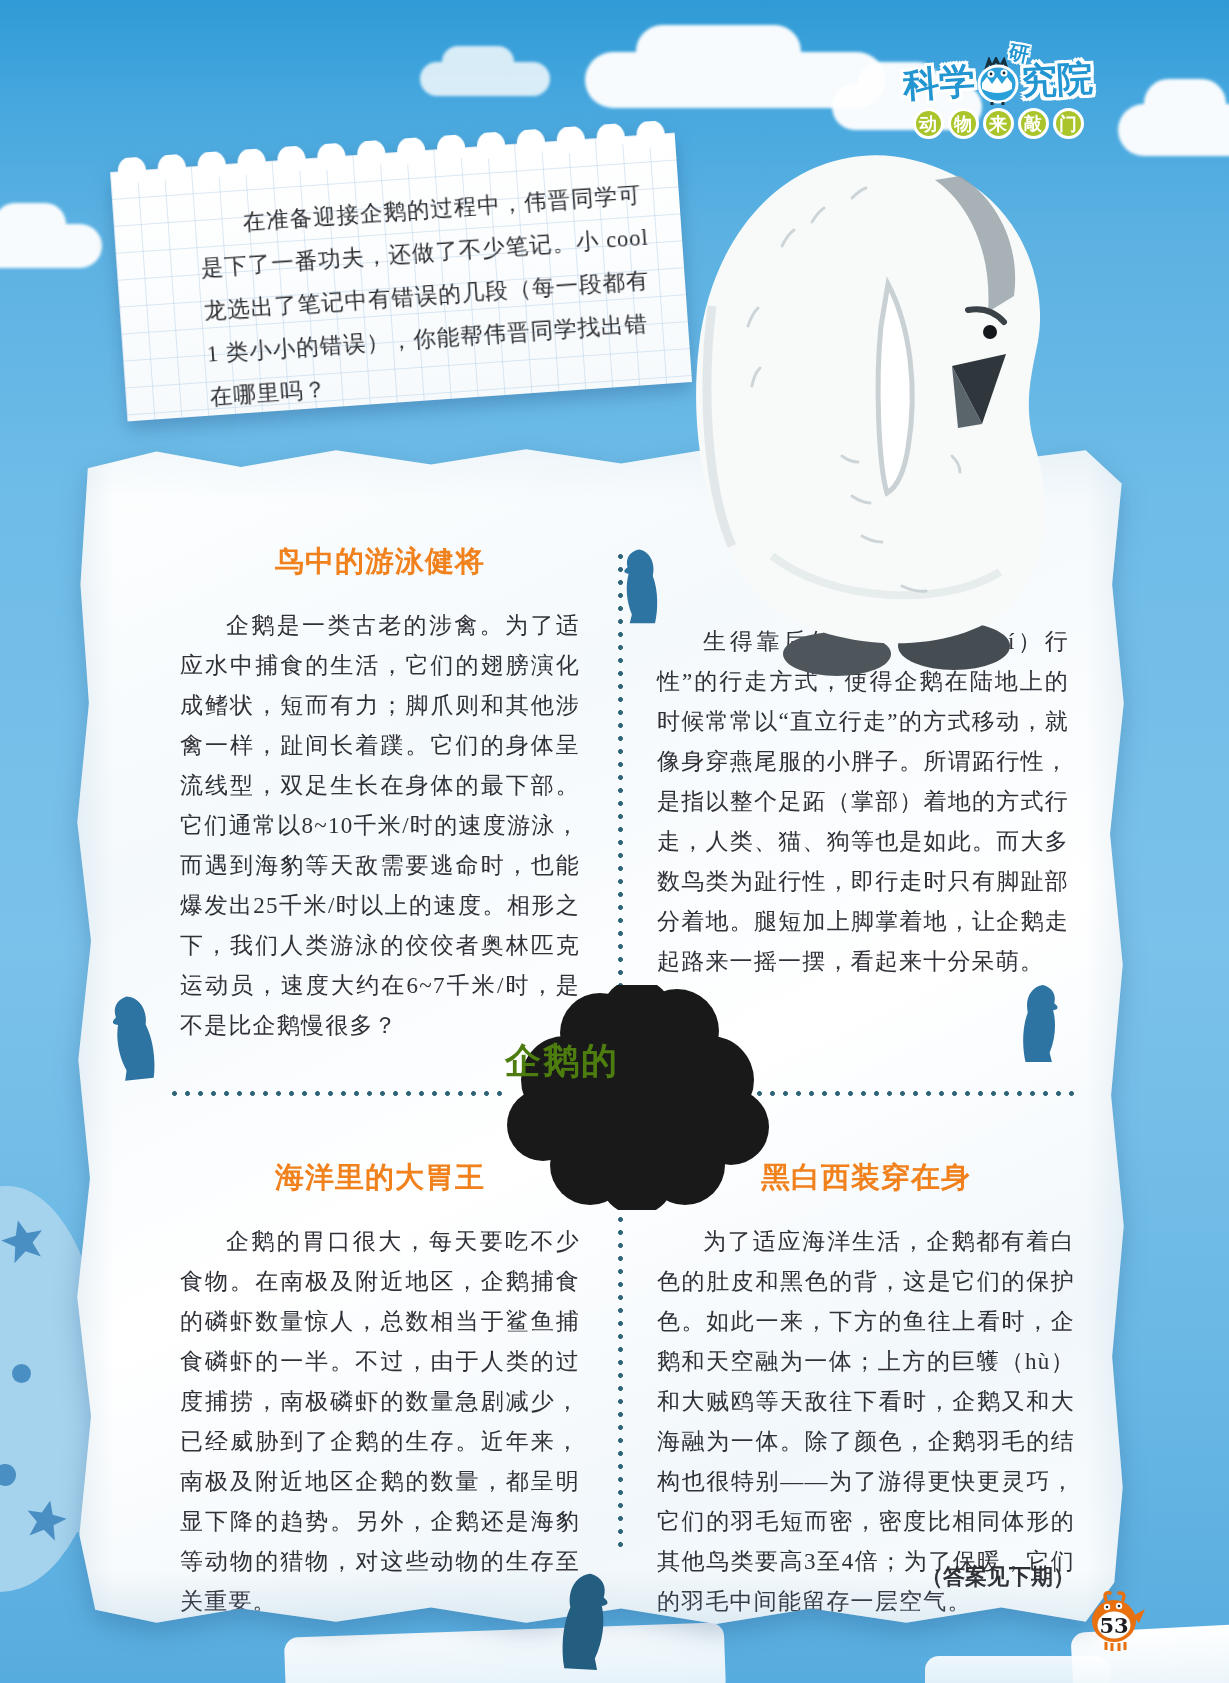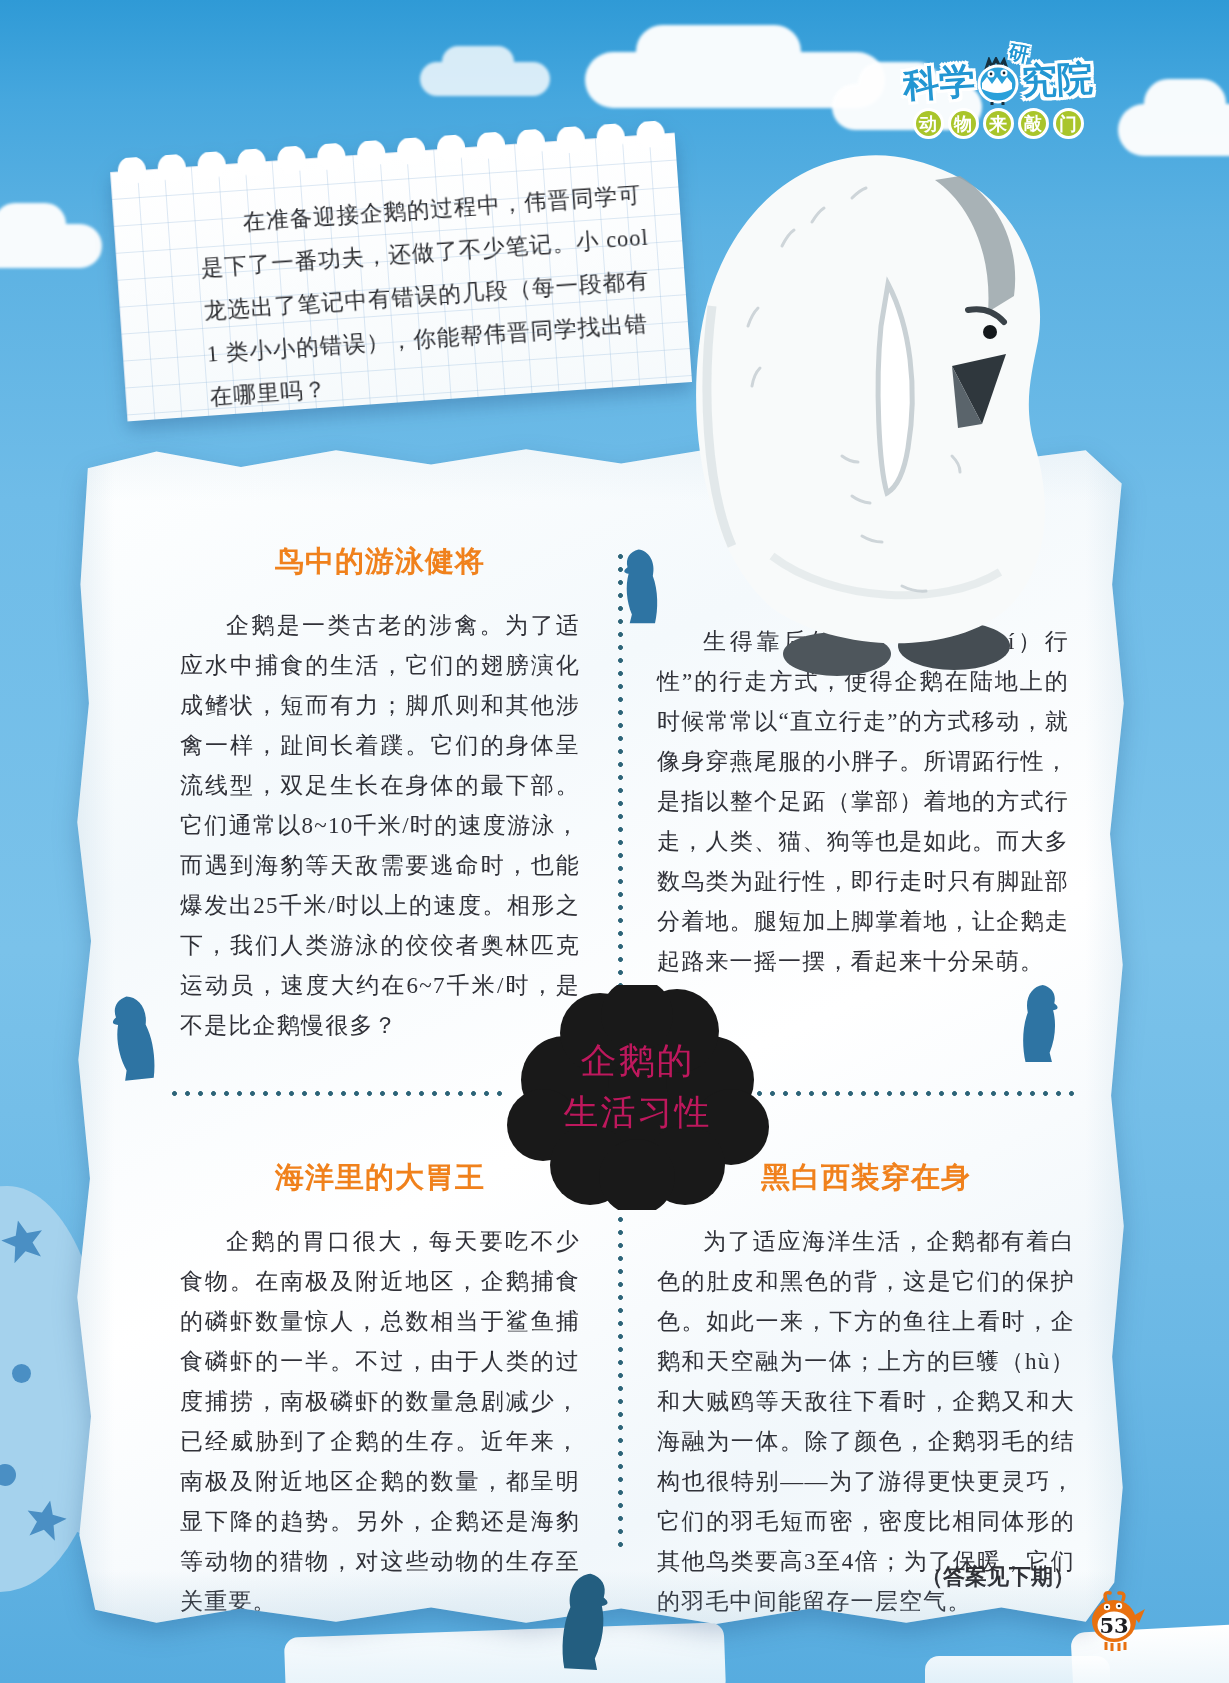--- a/index.html
+++ b/index.html
@@ -86,22 +86,22 @@
     background-size:5px 13px;background-repeat:repeat-y}
   .dots-h{position:absolute;height:5px;
     background-image:radial-gradient(circle at 2.5px 2.5px,#2D6478 2.1px,rgba(0,0,0,0) 2.7px);
     background-size:13px 5px;background-repeat:repeat-x}
   .dh-left{left:100px;top:649px;width:330px}
   .dh-right{left:672px;top:649px;width:336px}
 
   
   .topic-badge{position:absolute;left:505px;top:985px;width:265px;height:225px;z-index:5}
   .topic-badge svg{position:absolute;inset:0}
-  .topic-text{position:absolute;inset:0;color:#be185d;text-align:center;
-    font-family:"DejaVu Sans","Liberation Sans",sans-serif;font-weight:400;letter-spacing:2px}
+  .topic-text{position:absolute;inset:0;color:#4d7c0f;
+    font-family:"DejaVu Sans","Liberation Sans",sans-serif;font-weight:700;letter-spacing:2px}
   .topic-l1{position:absolute;left:0;right:0;top:52px;font-size:36px}
   .topic-l2{position:absolute;left:0;right:0;top:104px;font-size:35px}
 
   
   .sil{position:absolute;z-index:6}
   .sil path{fill:#2E74A3}
   .sil-top{left:622px;top:548px;width:44px;height:78px}
   .sil-left{left:112px;top:992px;width:50px;height:92px;transform:rotate(-6deg)}
   .sil-right{left:1014px;top:982px;width:46px;height:84px;transform:scaleX(-1)}
   .sil-bottom{left:550px;top:1572px;width:62px;height:100px;transform:scaleX(-1) rotate(-3deg)}
@@ -200,21 +200,20 @@
         <circle cx="132" cy="30" r="36"></circle>
       <circle cx="38" cy="140" r="36"></circle>
         <circle cx="226" cy="142" r="38"></circle>
         <circle cx="85" cy="180" r="40"></circle>
       <circle cx="180" cy="180" r="40"></circle>
         <circle cx="132" cy="192" r="38"></circle>
     </g>
   </svg>
   <div class="topic-text">
     <div class="topic-l1">企鹅的</div>
-    <div class="topic-l2">生活习性</div>
   </div>
 </div>
 
 <svg class="sil sil-top" viewBox="0 0 40 70">
     <path d="M15 1 C7 3 3 9 5 17 C1 20 1 22 6 23 C3 34 4 48 9 60 L7 68 L30 68 C33 55 33 38 28 25 C31 12 24 2 15 1 Z"></path>
   </svg>
 <svg class="sil sil-left" viewBox="0 0 40 70">
     <path d="M15 1 C7 3 3 9 5 17 C1 20 1 22 6 23 C3 34 4 48 9 60 L7 68 L30 68 C33 55 33 38 28 25 C31 12 24 2 15 1 Z"></path>
   </svg>
 <svg class="sil sil-right" viewBox="0 0 40 70">

